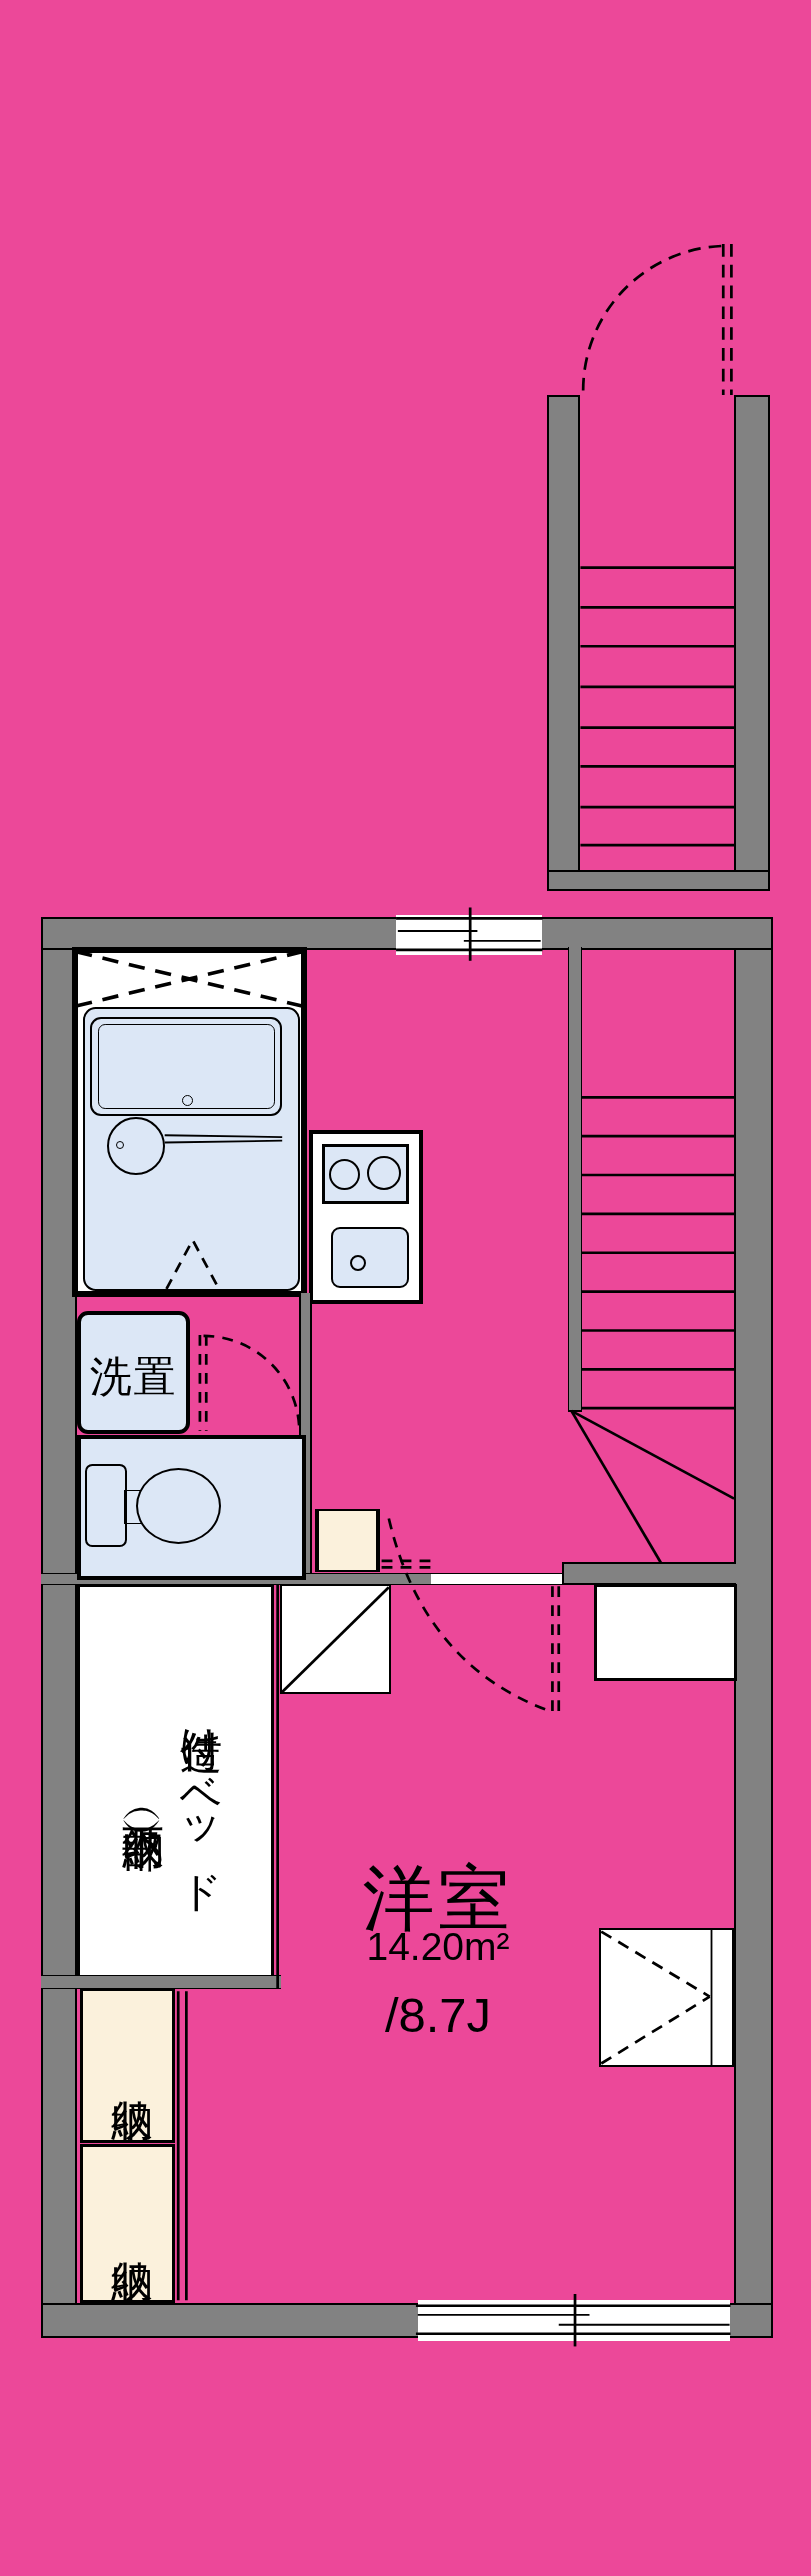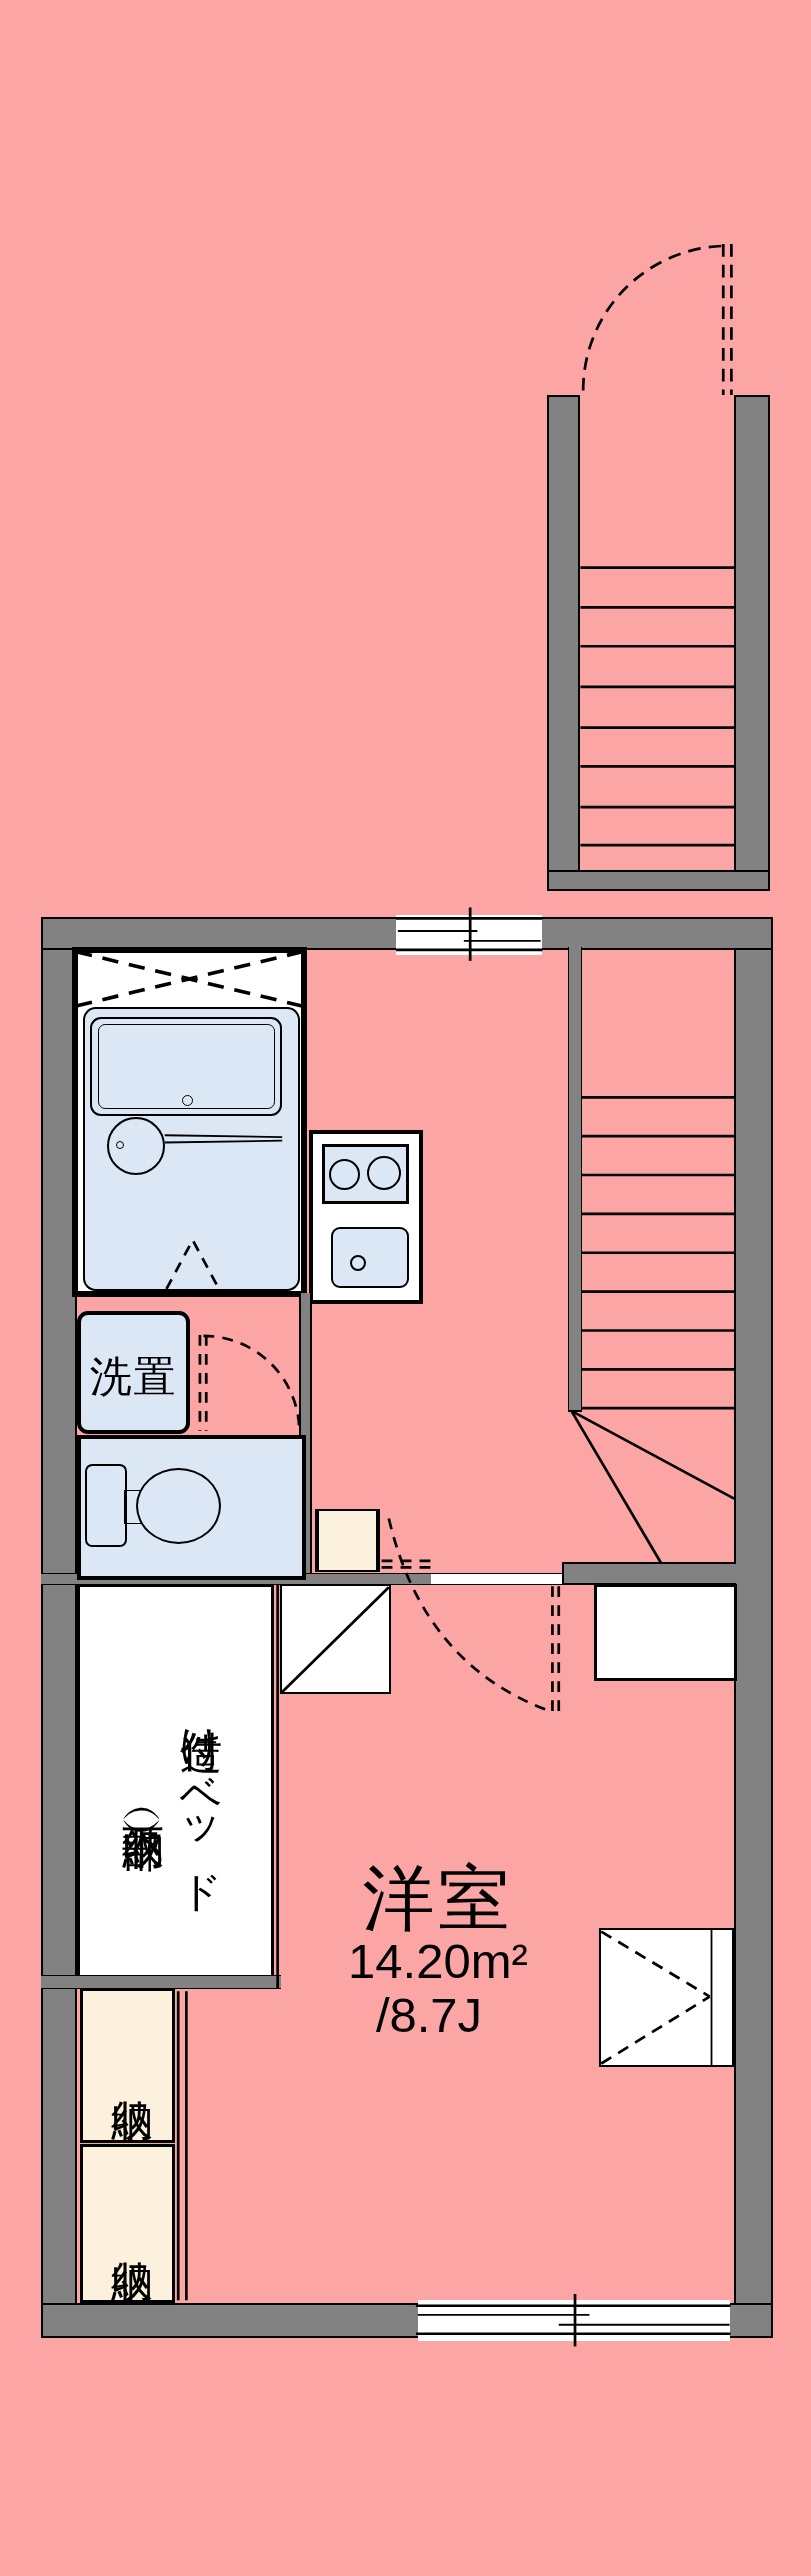--- a/index.html
+++ b/index.html
@@ -1,17 +1,17 @@
 <!DOCTYPE html>
 <html style="font-size:14.5px"><head>
 <meta charset="utf-8">
 <style>
   html,body{margin:0;padding:0;background:#fff;}
   body{font-family:"Liberation Sans","DejaVu Sans",sans-serif;color:#000;}
-  #plan{position:relative;width:812px;height:2576px;background:#fca5a5;overflow:hidden;}
+  #plan{position:relative;width:812px;height:2576px;background:#ec4899;overflow:hidden;}
   .abs{position:absolute;box-sizing:border-box;}
   .wall{background:var(--wall,#828282);border:2.7px solid #000;}
   .band{background:var(--wall,#828282);border-top:2.7px solid #000;border-bottom:2.7px solid #000;}
   .box{background:#fff;border:3.6px solid #000;}
   .blue{background:var(--fixture,#dce7f6);}
   .beige{background:var(--storage,#fbf1dc);}
   .lbl{position:absolute;color:#000;text-align:center;}
   .vtext{writing-mode:vertical-rl;text-orientation:upright;white-space:pre-line;}
   svg{position:absolute;left:0;top:0;pointer-events:none;}
 </style>
@@ -149,16 +149,16 @@
       <line x1="636" y1="2538" x2="636" y2="2596"></line>
     </g>
   </svg>
 
   <div class="lbl" style="left:77px;top:1349px;width:113px;font-size:42px;letter-spacing:1.8px;">洗置</div>
   <div class="lbl vtext" style="left:112px;top:1614px;width:118px;height:362px;font-size:42px;line-height:58px;">造付けベッド
 （下部収納）</div>
   <div class="lbl vtext" style="left:104px;top:2008px;height:118px;font-size:42px;">収納</div>
   <div class="lbl vtext" style="left:104px;top:2169px;height:118px;font-size:42px;">収納</div>
   <div class="lbl" style="left:325px;top:1851px;width:226px;font-size:72px;letter-spacing:3.6px;">洋室</div>
-  <div class="lbl" style="left:298px;top:1925px;width:280px;font-size:49px;margin-top:8px;">14.20m²</div>
-  <div class="lbl" style="left:289px;top:1987px;width:280px;font-size:49px;">/8.7J</div>
+  <div class="lbl" style="left:298px;top:1925px;width:280px;font-size:39px;">14.20m²</div>
+  <div class="lbl" style="left:298px;top:1987px;width:280px;font-size:49px;">/8.7J</div>
 </div>
 
 
 </body></html>

